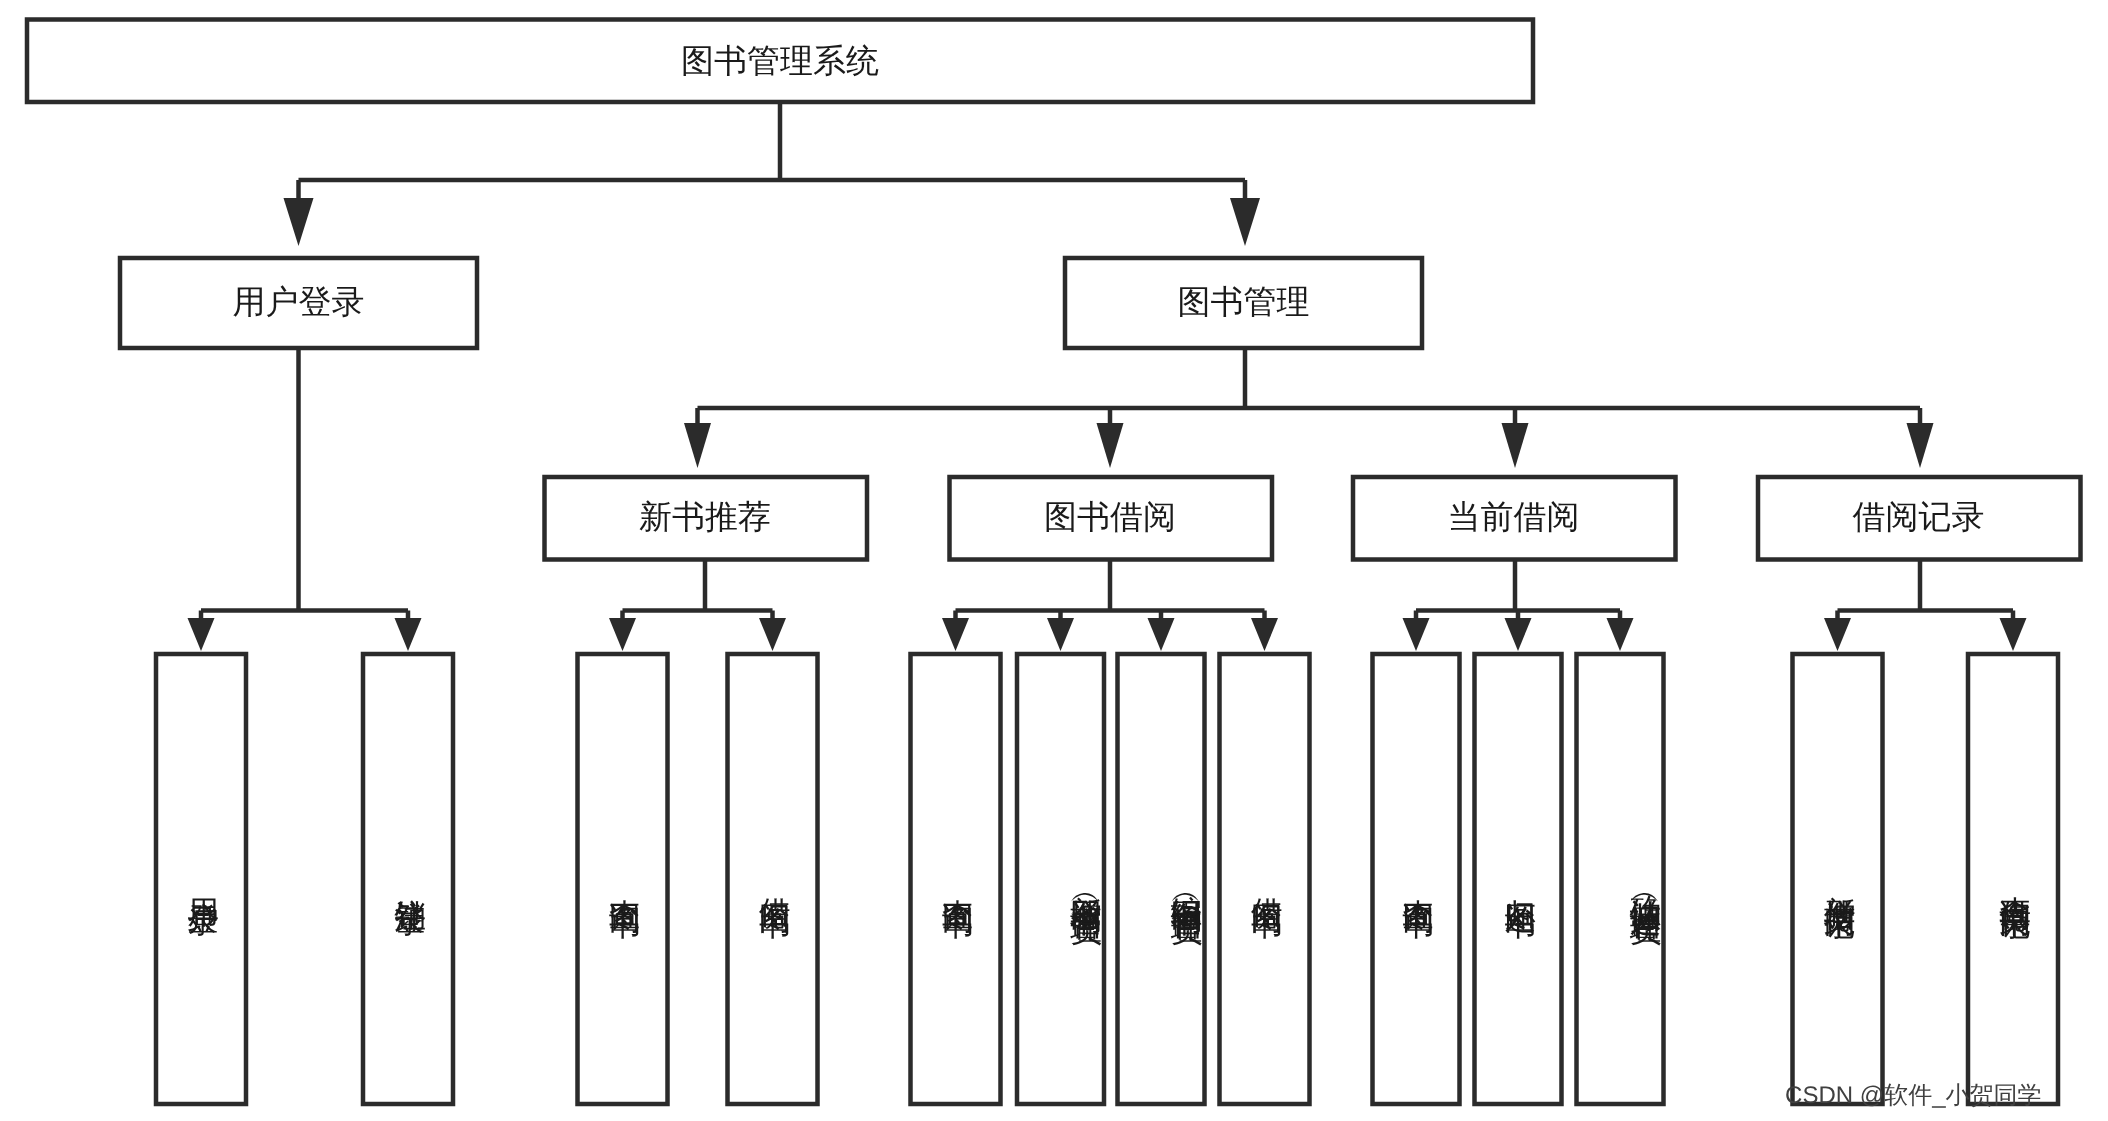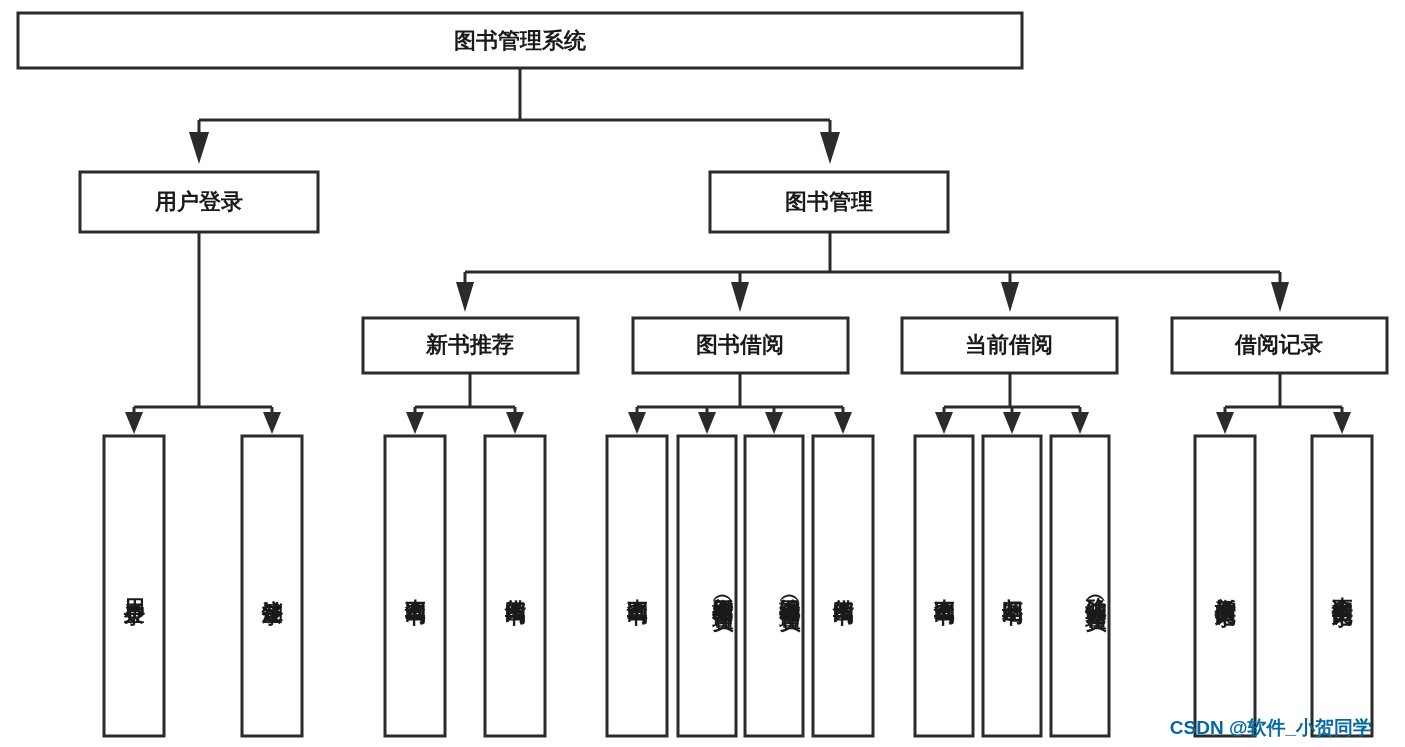--- a/index.html
+++ b/index.html
@@ -11,21 +11,20 @@
     width: 1405px;
     height: 747px;
     font-family: "Liberation Sans", "DejaVu Sans", sans-serif;
     overflow: hidden;
     position: relative;
   }
   #diagram-root {
     position: relative;
     width: 1379px;
     height: 747px;
-    font-weight: bold;
   }
   svg.flow {
     position: absolute;
     top: 0; left: 0;
     width: 1405px;
     height: 747px;
   }
   .node-box {
     fill: #ffffff;
     stroke: #2b2b2b;
@@ -58,25 +57,25 @@
     letter-spacing: 2px;
     display: flex;
     align-items: center;
     justify-content: center;
     text-align: center;
     white-space: nowrap;
     pointer-events: none;
   }
   .watermark {
     position: absolute;
-    right: 7px;
+    right: 18px;
     bottom: 6px;
     font-family: "Liberation Sans", "DejaVu Sans", sans-serif;
-    font-size: 19px;
-    color: #0369a1;
+    font-size: 16px;
+    color: #404040;
     white-space: nowrap;
   }
 </style>
 </head>
 <body>
 
 <div id="diagram-root">
 
   <svg class="flow" viewBox="0 0 1405 747">
 

